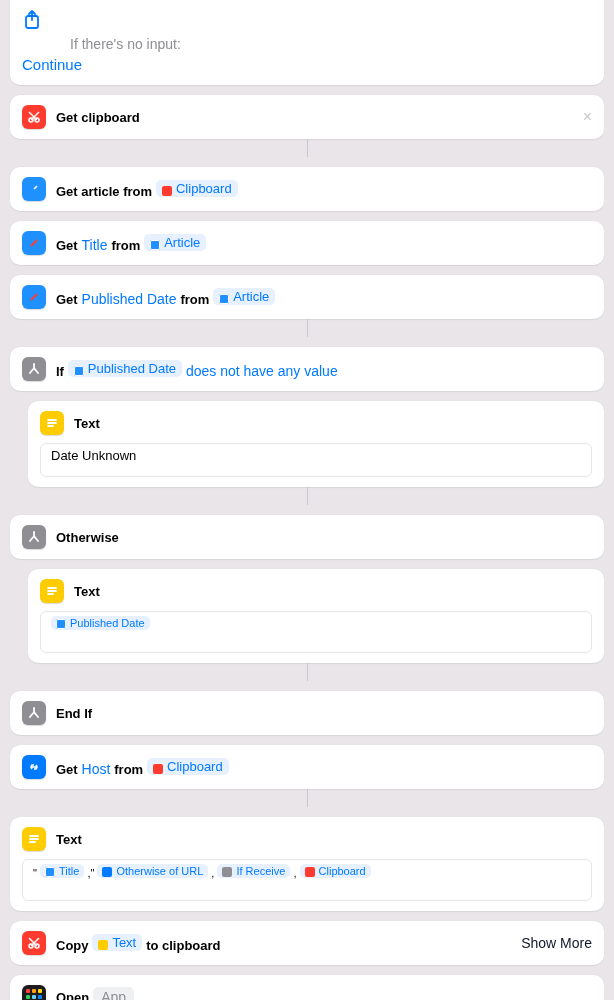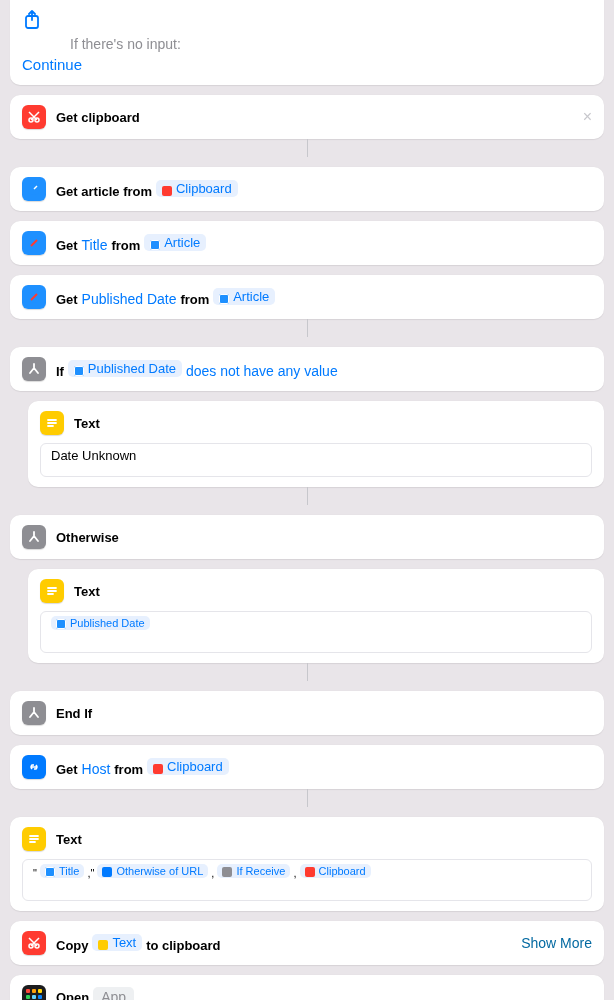--- a/index.html
+++ b/index.html
@@ -123,21 +123,21 @@
 .app-chip {
   background: #eef0f2;
   color: #8e8e93;
   border-radius: 5px;
   padding: 2px 8px;
   font-size: 14px;
   font-weight: 500;
 }
 .showmore {
   margin-left: auto;
-  color: #0369a1;
+  color: #0f172a;
   font-size: 14px;
   font-weight: 500;
 }
 .first-card {
   background: #fff;
   border-radius: 0 0 10px 10px;
   padding: 10px 12px 10px 12px;
   box-shadow: 0 0.5px 1px rgba(0,0,0,0.08);
 }
 svg { display: block; }

